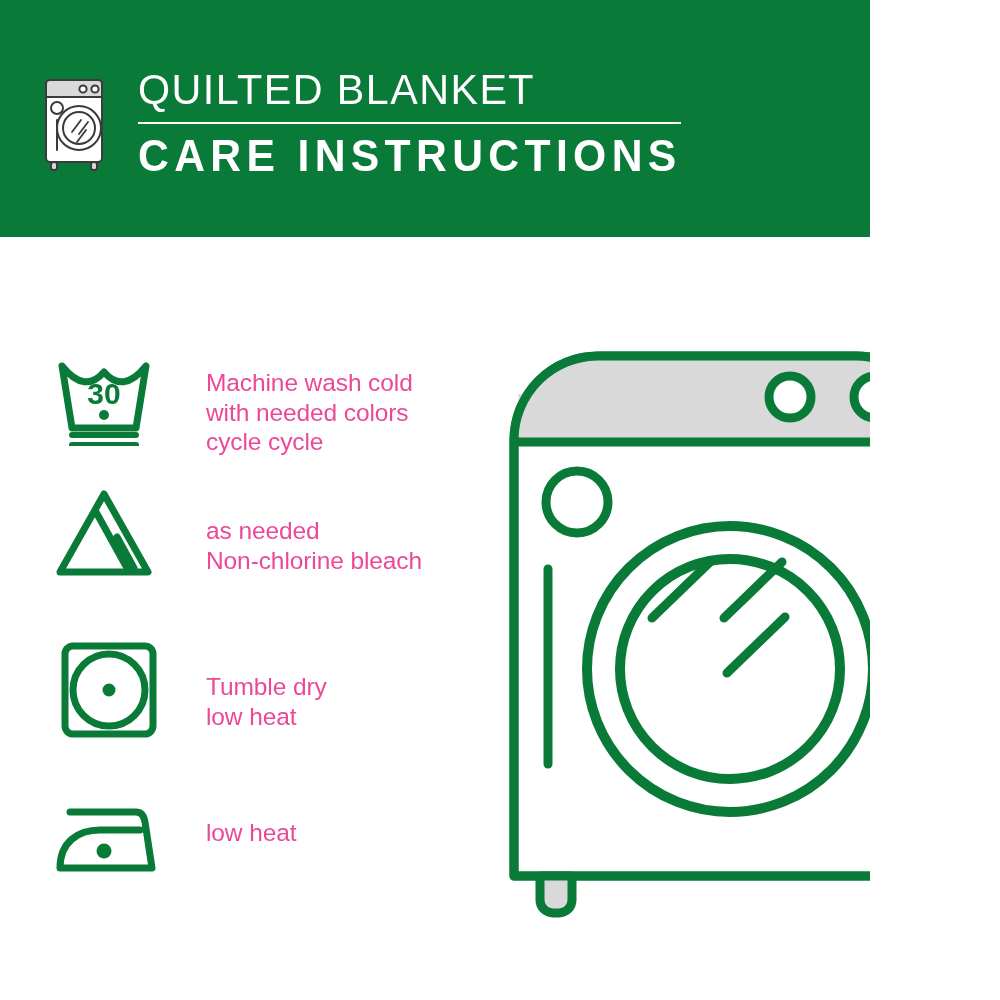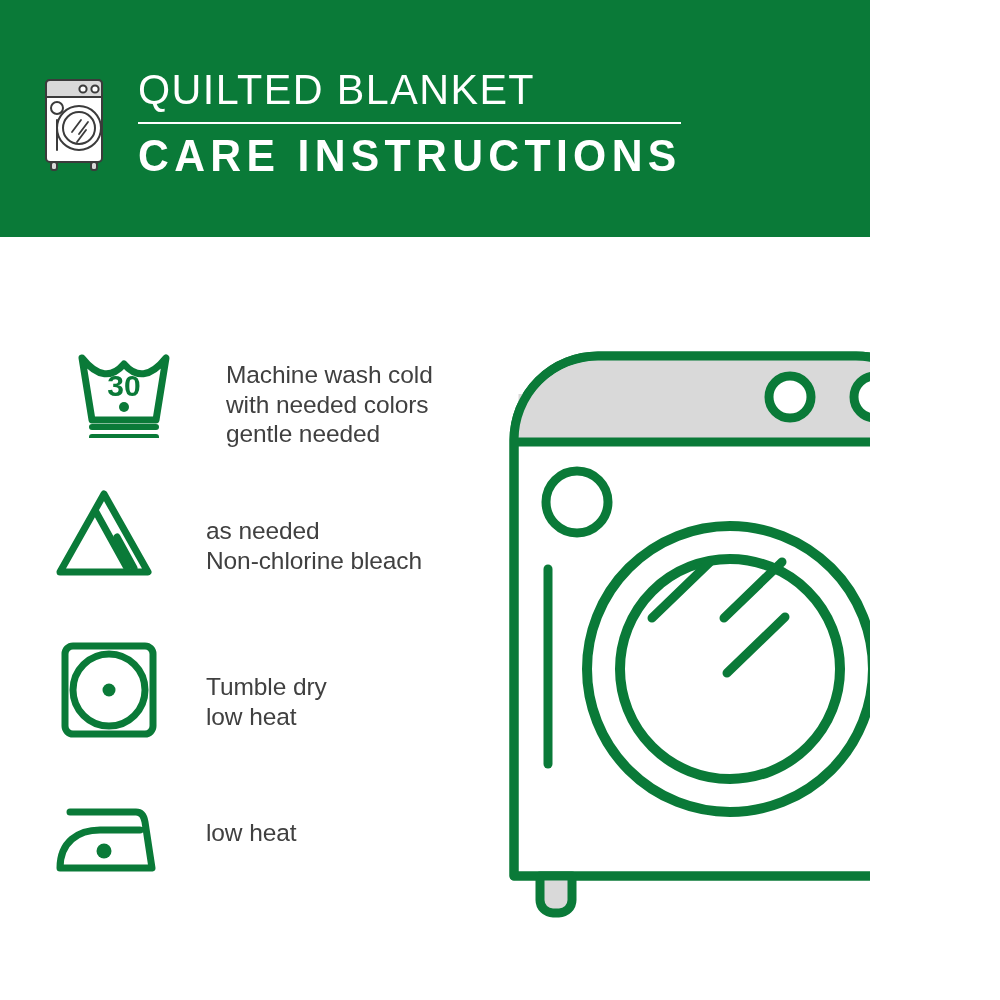--- a/index.html
+++ b/index.html
@@ -79,37 +79,37 @@
     top: 330px;
     width: 470px;
   }
   .care-row {
     position: absolute;
     left: 0;
     width: 470px;
     display: flex;
     align-items: flex-start;
   }
-  .care-row.r0 { top: 4px; padding-left: 20px; }
+  .care-row.r0 { top: 12px; }
   .care-row.r1 { top: 152px; }
   .care-row.r2 { top: 310px; }
   .care-row.r3 { top: 462px; }
 
   .care-icon-wrap {
     flex: 0 0 auto;
     width: 112px;
     margin-left: 48px;
     display: flex;
     align-items: center;
     justify-content: center;
   }
   .care-text {
     flex: 1 1 auto;
     margin-left: 46px;
-    color: #404040;
+    color: #ec4899;
     font-size: 24.5px;
     line-height: 29.5px;
     letter-spacing: -0.1px;
     font-weight: 500;
   }
   .care-text .tline { display: block; white-space: nowrap; }
   .care-row.r0 .care-text { padding-top: 26px; }
   .care-row.r1 .care-text { padding-top: 34px; }
   .care-row.r2 .care-text { padding-top: 32px; }
   .care-row.r3 .care-text { padding-top: 26px; }
@@ -178,21 +178,21 @@
           <line x1="24" y1="103" x2="88" y2="103" stroke="#0a7a38" stroke-width="6" stroke-linecap="round"></line>
 
           <text x="56" y="62" text-anchor="middle" font-family="Liberation Sans, sans-serif" font-size="30" font-weight="700" fill="#0a7a38">30</text>
 
           <circle cx="56" cy="73" r="5" fill="#0a7a38"></circle>
         </svg>
       </div>
       <div class="care-text">
         <span class="tline">Machine wash cold</span>
         <span class="tline">with needed colors</span>
-        <span class="tline">gentle needed</span>
+        <span class="tline">cycle cycle</span>
       </div>
     </div>
 
     <div class="care-row r1">
       <div class="care-icon-wrap">
         <svg viewBox="0 0 112 100" width="112" height="100" aria-hidden="true">
           <path d="M56 12 L100 90 L12 90 Z" fill="none" stroke="#0a7a38" stroke-width="7" stroke-linejoin="round"></path>
           <line x1="48" y1="30" x2="79" y2="86" stroke="#0a7a38" stroke-width="7" stroke-linecap="round"></line>
           <line x1="69" y1="55" x2="86" y2="86" stroke="#0a7a38" stroke-width="7" stroke-linecap="round"></line>
         </svg>

